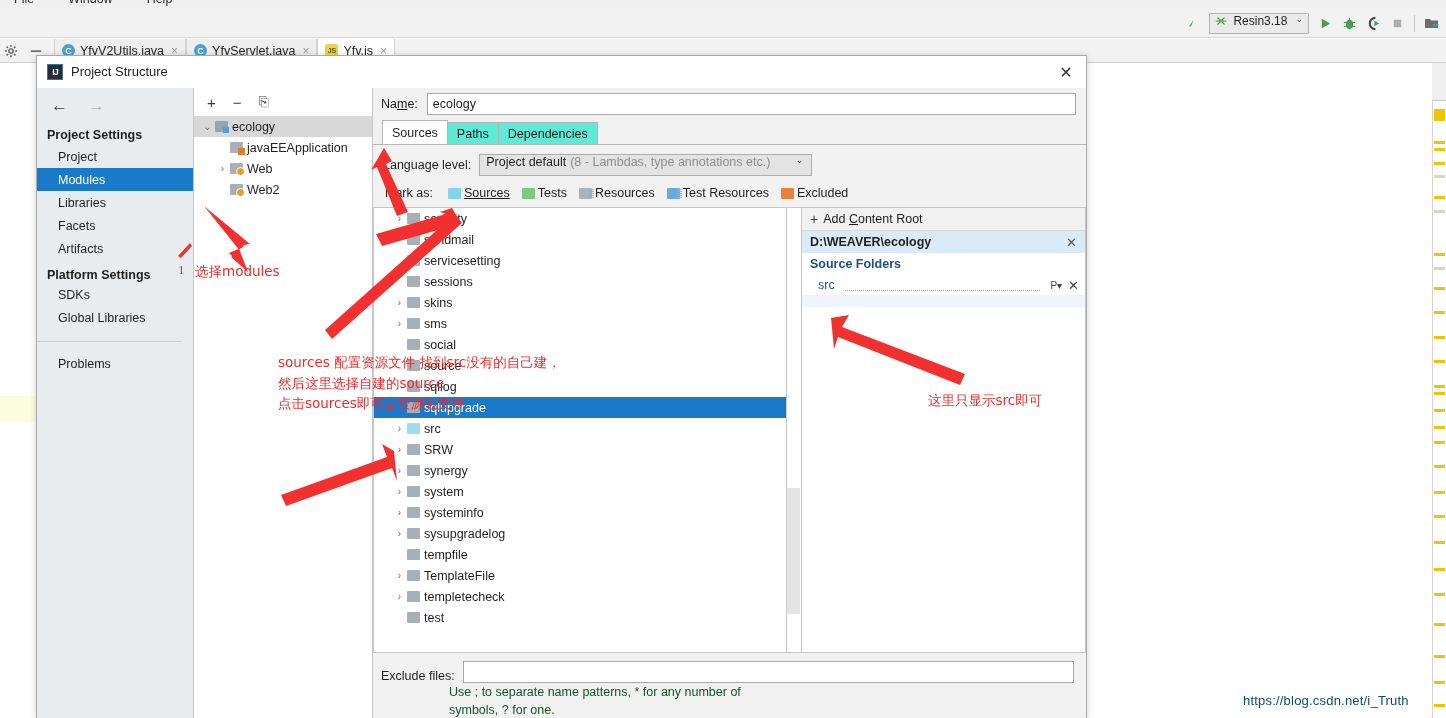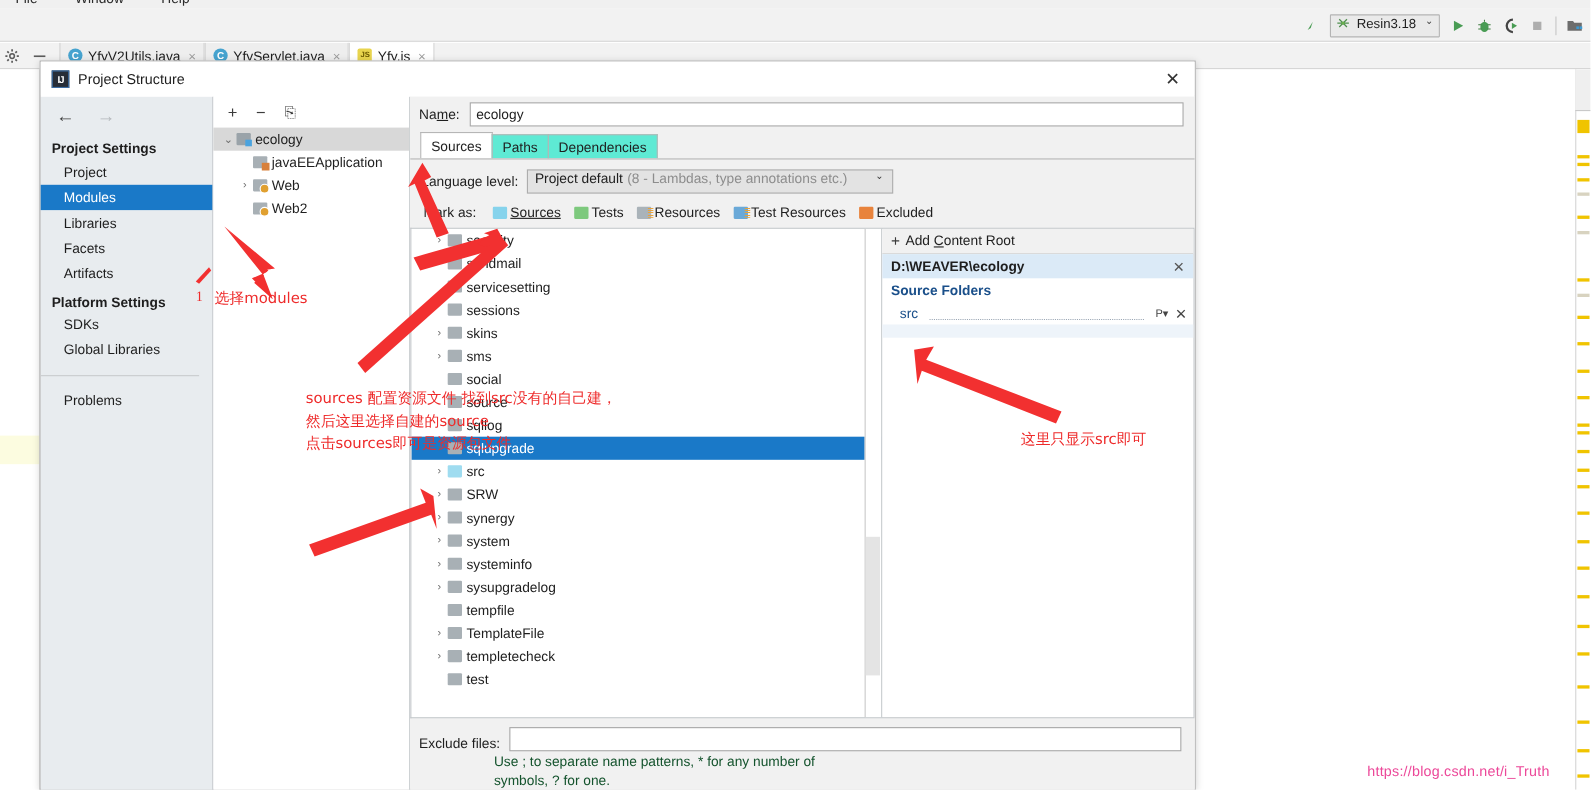--- a/index.html
+++ b/index.html
@@ -88,21 +88,21 @@
   .mark { position: absolute; right: 1px; width: 11px; height: 3px; background: #f0c400; }
   .mark.grey { background: #d8d3c0; }
   .mark.big { height: 12px; }
   .scroll-right-bg {
     position: absolute; right: 0; top: 0; width: 14px; height: 38px;
     background: #efefef; border-bottom: 1px solid #c9c9c9;
   }
 
   .watermark {
     position: absolute; left: 1243px; top: 693px;
-    font-size: 13px; color: #ec4899; letter-spacing: .2px;
+    font-size: 13px; color: #0c4a6e; letter-spacing: .2px;
     white-space: nowrap;
   }
 
   
   .dialog {
     position: absolute; left: 36px; top: 55px;
     width: 1051px; height: 663px;
     background: #ffffff;
     border: 1px solid #a9a9a9;
     box-shadow: 0 1px 7px rgba(0,0,0,.18);

